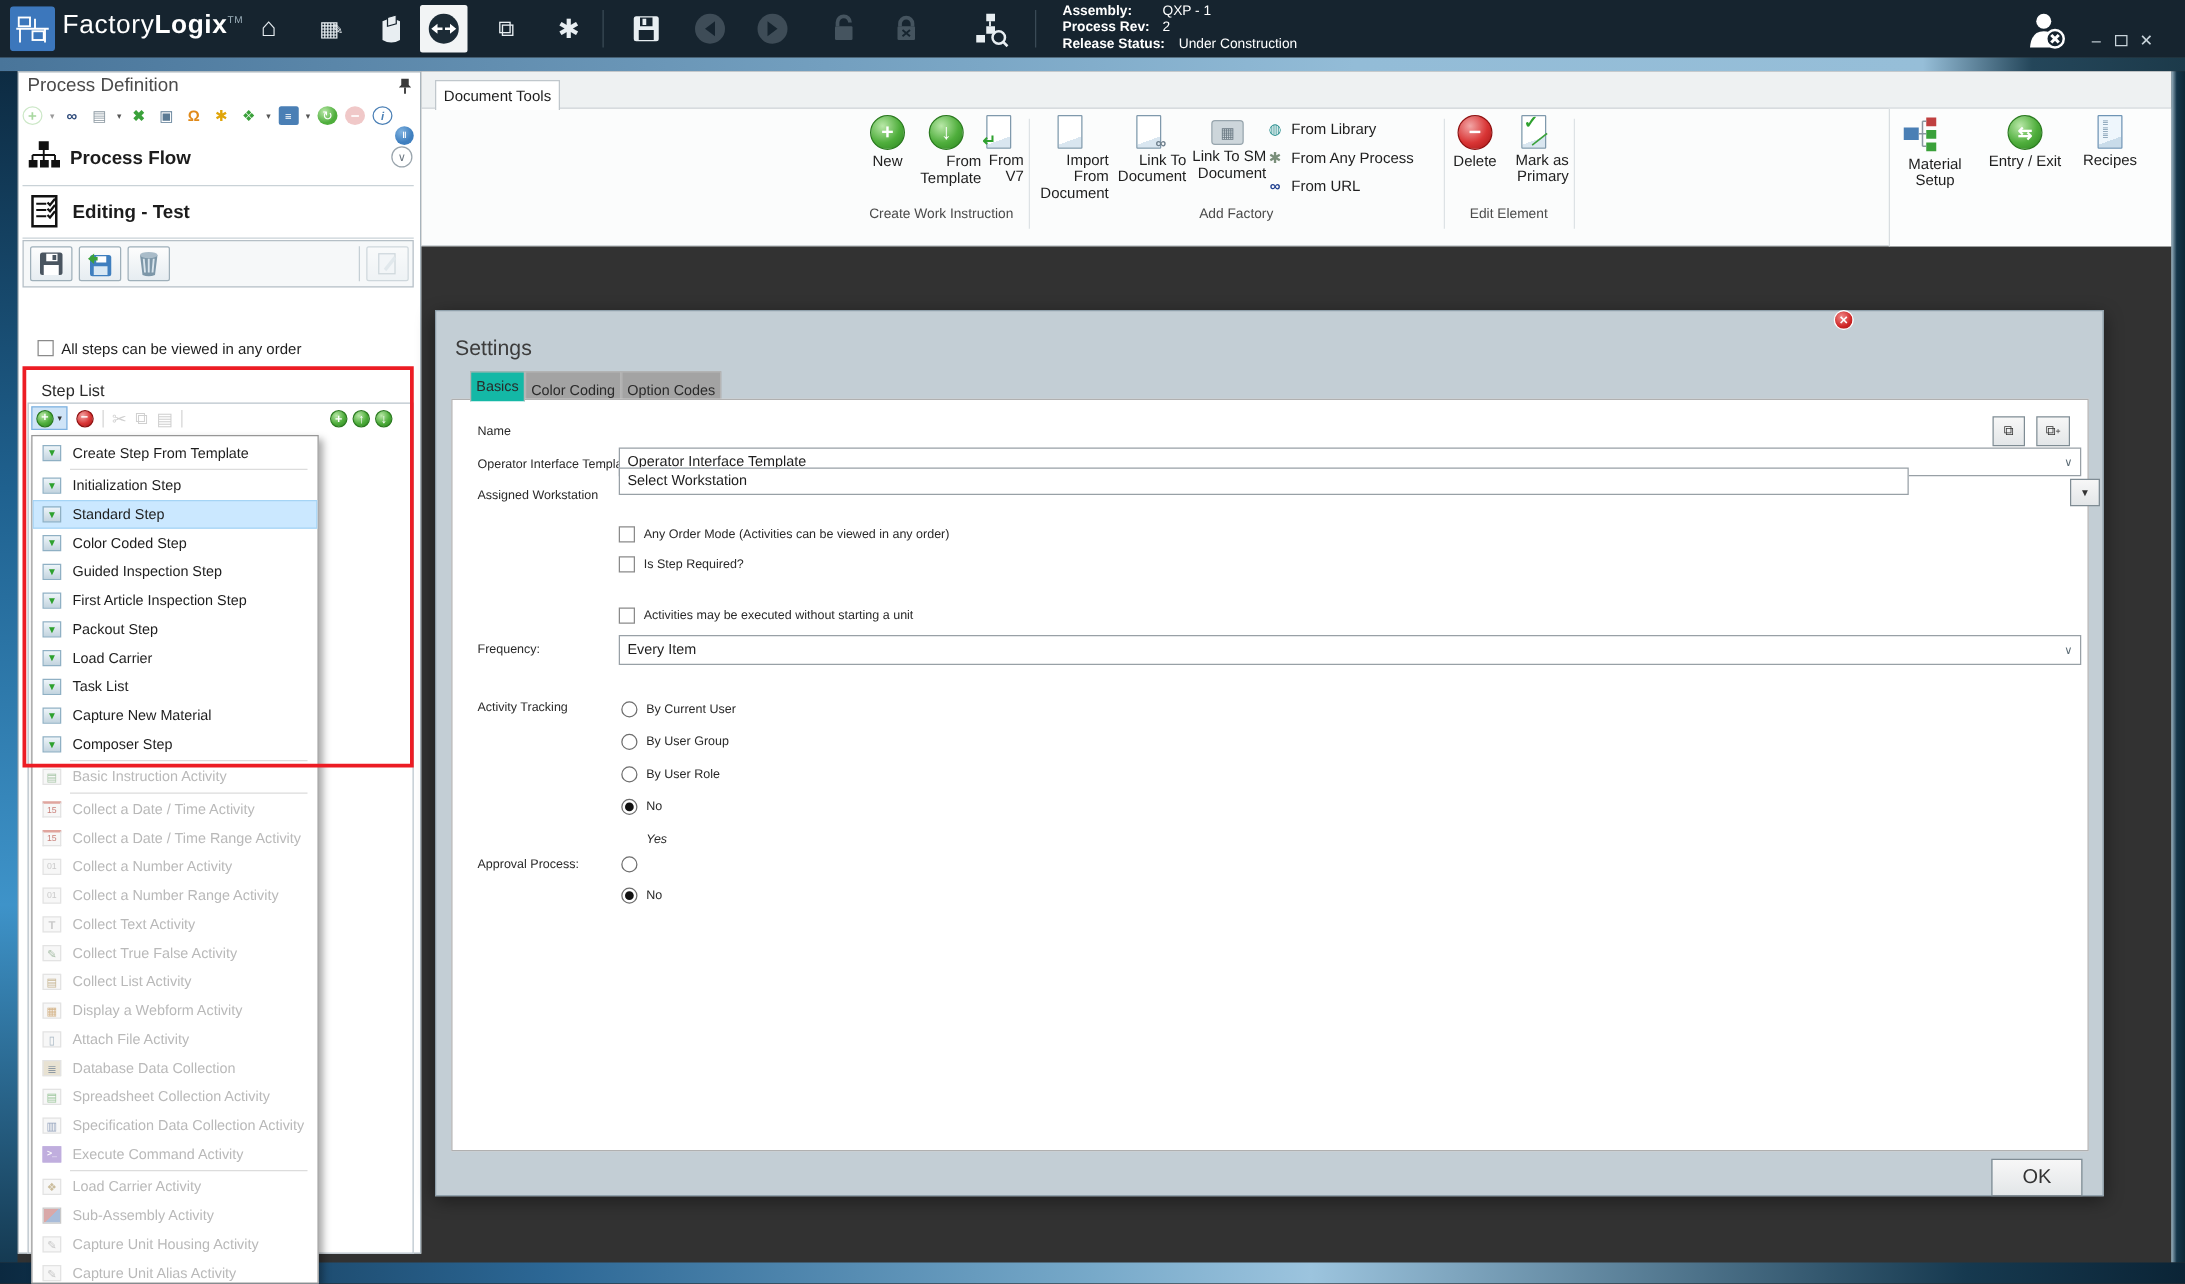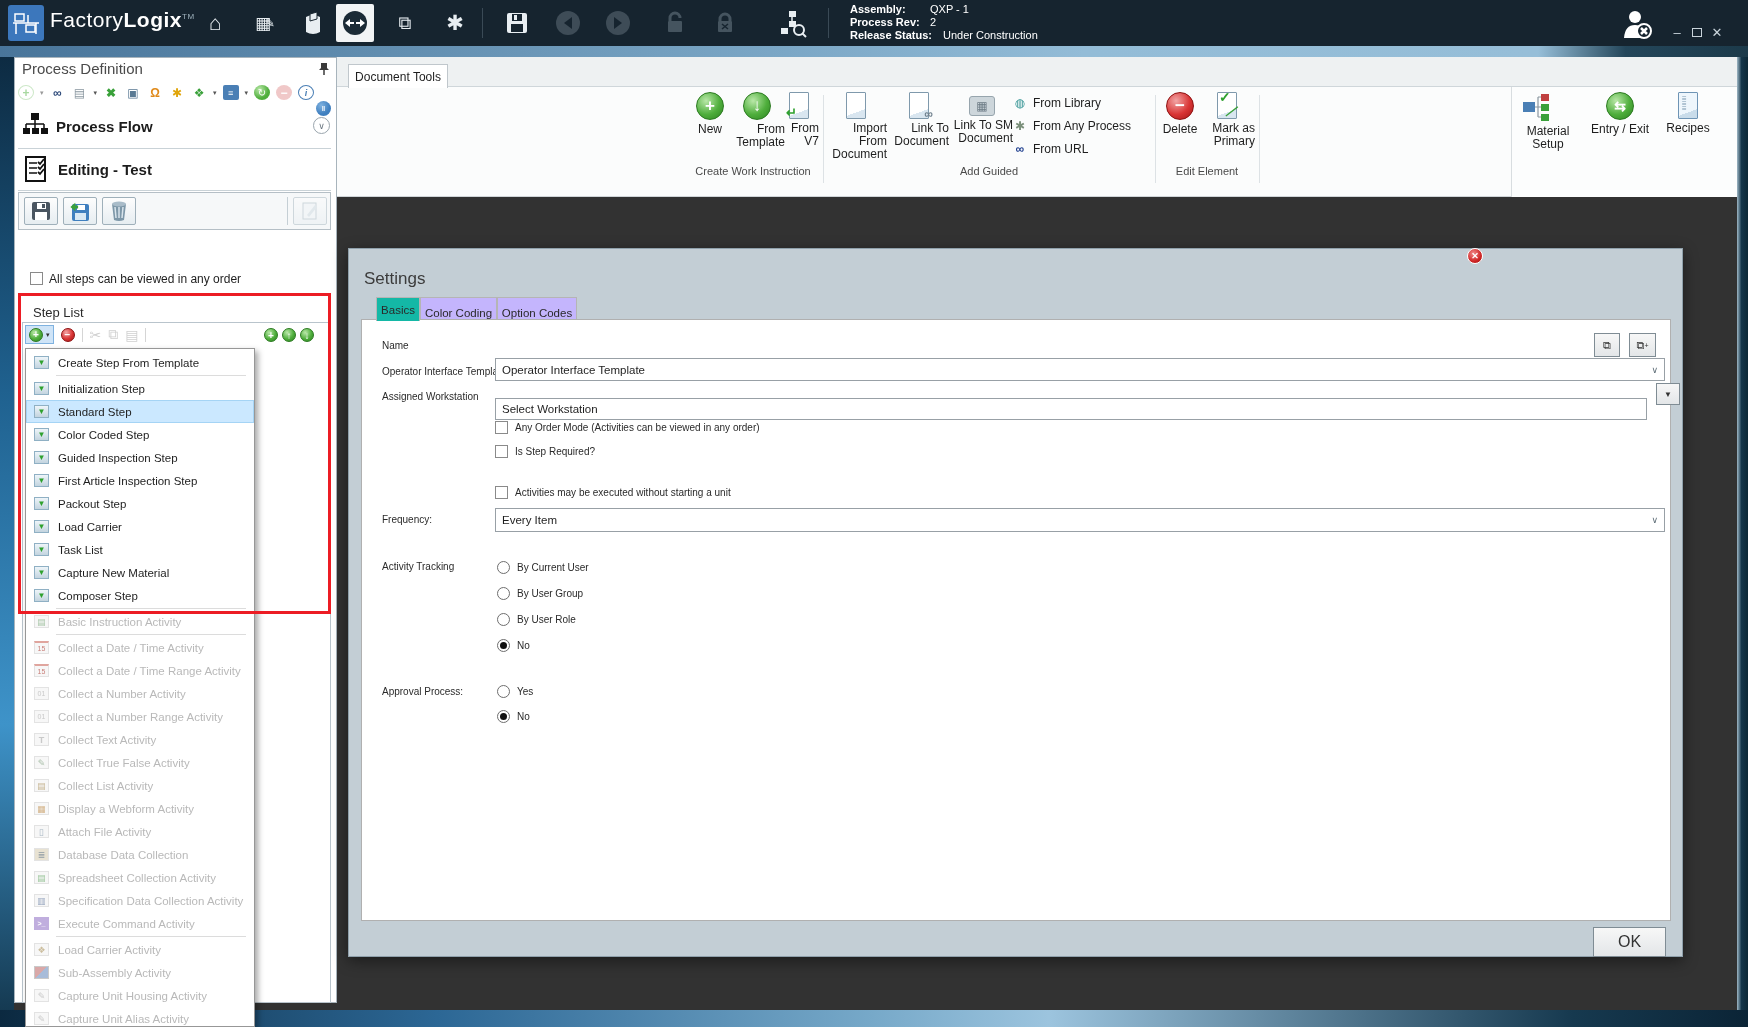--- a/index.html
+++ b/index.html
@@ -87,21 +87,21 @@
   
   .maindark{left:337px;top:197px;width:1400px;height:813px;background:#323232;}
   .heading{left:348px;top:196px;font-size:35px;font-weight:700;color:#0b0b0b;letter-spacing:-.5px;white-space:nowrap;}
 
   
   .dialog{left:348px;top:248px;width:1335px;height:709px;background:#c3ced5;border:1px solid #8fa0ab;
     box-shadow:0 4px 14px rgba(0,0,0,.45);z-index:2;}
   .dlg-title{left:15px;top:20px;font-size:17px;font-weight:300;color:#3c3c3c;}
   .dclose{left:1118px;top:-3px;width:16px;height:16px;border-radius:50%;background:radial-gradient(circle at 38% 32%,#f08a8a,#cf2626 60%,#9d1212);
     color:#fff;font-size:9px;font-weight:700;border:1px solid #fff;}
-  .tab{position:absolute;top:48px;height:31px;background:#c4b5fd;border:1px solid #b5b5b5;
+  .tab{position:absolute;top:48px;height:31px;background:#a3a3a3;border:1px solid #b5b5b5;
     font-size:11.5px;color:#2a2a2a;display:flex;align-items:center;justify-content:center;}
   .tab.on{background:#14b8a6;border-bottom:none;height:24px;z-index:2;}
   .dpanel{left:12px;top:70px;width:1310px;height:602px;background:#fff;border:1px solid #b0b0b0;}
   .flab{position:absolute;font-size:10px;color:#2a2a2a;white-space:nowrap;}
   .inp,.combo{position:absolute;background:#fff;border:1px solid #98a0a6;font-size:11.5px;color:#1e1e1e;
     display:flex;align-items:center;padding:0 6px;}
   .combo .chev{margin-left:auto;color:#5a6a74;font-size:9px;}
   .cbx{position:absolute;width:13px;height:13px;border:1px solid #8a8a8a;background:#fff;}
   .rad{position:absolute;width:13px;height:13px;border-radius:50%;border:1px solid #6e6e6e;background:#fff;
     display:flex;align-items:center;justify-content:center;}
@@ -504,21 +504,21 @@
     <div class="rbtn" style="left:862px;width:56px;">
       <span class="doc">
           <span style="position:absolute;left:1px;top:-4px;color:#2fa12f;font-weight:700;font-size:14px;">✓</span>
           <span style="position:absolute;right:-3px;bottom:-2px;color:#3aa13a;font-weight:700;font-size:13px;transform:rotate(10deg);">／</span>
         </span>
       <span class="rlab">Mark as Primary</span>
     </div>
     <span class="rsep" style="left:922px;"></span>
 
     <span class="glab" style="left:348px;width:136px;">Create Work Instruction</span>
-    <span class="glab" style="left:486px;width:332px;">Add Guided</span>
+    <span class="glab" style="left:486px;width:332px;">Add Factory</span>
     <span class="glab" style="left:818px;width:104px;">Edit Element</span>
   </div>
 
   <div class="abs qpanel">
     <div class="rbtn" style="left:5px;width:62px;align-items:flex-start;">
       <span class="ic" style="width:34px;height:30px;position:relative;margin-left:4px;">
         <svg width="34" height="30">
             <rect x="2" y="10" width="12" height="10" fill="#4a7fb5"></rect>
             <rect x="20" y="2" width="8" height="7" fill="#c04040"></rect>
             <rect x="20" y="12" width="8" height="7" fill="#3aa13a"></rect>
@@ -555,21 +555,21 @@
       <span class="sbtn" style="left:1232px;top:13px;width:26px;height:24px;">⧉</span>
       <span class="sbtn" style="left:1267px;top:13px;width:27px;height:24px;">⧉<span style="font-size:7px;">+</span></span>
 
       <span class="flab" style="left:20px;top:46px;">Operator Interface Template</span>
       <div class="combo" style="left:133px;top:38px;width:1170px;height:23px;">
         <span>Operator Interface Template</span>
         <span class="chev">∨</span>
       </div>
 
       <span class="flab" style="left:20px;top:71px;">Assigned Workstation</span>
-      <div class="combo" style="left:133px;top:54px;width:1152px;height:22px;margin-top:24px;">
+      <div class="combo" style="left:133px;top:54px;width:1032px;height:22px;">
         <span>Select Workstation</span>
       </div>
       <span class="sbtn" style="left:1294px;top:63px;width:24px;height:22px;font-size:8px;">▼</span>
 
       <span class="cbx" style="left:133px;top:101px;"></span>
       <span class="flab" style="left:153px;top:102px;">Any Order Mode (Activities can be viewed in any order)</span>
       <span class="cbx" style="left:133px;top:125px;"></span>
       <span class="flab" style="left:153px;top:126px;">Is Step Required?</span>
       <span class="cbx" style="left:133px;top:166px;"></span>
       <span class="flab" style="left:153px;top:167px;">Activities may be executed without starting a unit</span>
@@ -585,21 +585,21 @@
       <span class="flab" style="left:155px;top:242px;">By Current User</span>
       <span class="rad" style="left:135px;top:267px;"></span>
       <span class="flab" style="left:155px;top:268px;">By User Group</span>
       <span class="rad" style="left:135px;top:293px;"></span>
       <span class="flab" style="left:155px;top:294px;">By User Role</span>
       <span class="rad on" style="left:135px;top:319px;"></span>
       <span class="flab" style="left:155px;top:320px;">No</span>
 
       <span class="flab" style="left:20px;top:366px;">Approval Process:</span>
       <span class="rad" style="left:135px;top:365px;"></span>
-      <span class="flab" style="left:155px;top:366px;">Yes</span>
+      <span class="flab" style="left:155px;top:346px;font-style:italic;">Yes</span>
       <span class="rad on" style="left:135px;top:390px;"></span>
       <span class="flab" style="left:155px;top:391px;">No</span>
     </div>
 
     <span class="sbtn okbtn">OK</span>
   </div>
 
   <div class="abs frameL"></div>
   <div class="abs frameR"></div>
   <div class="abs frameB"></div>

